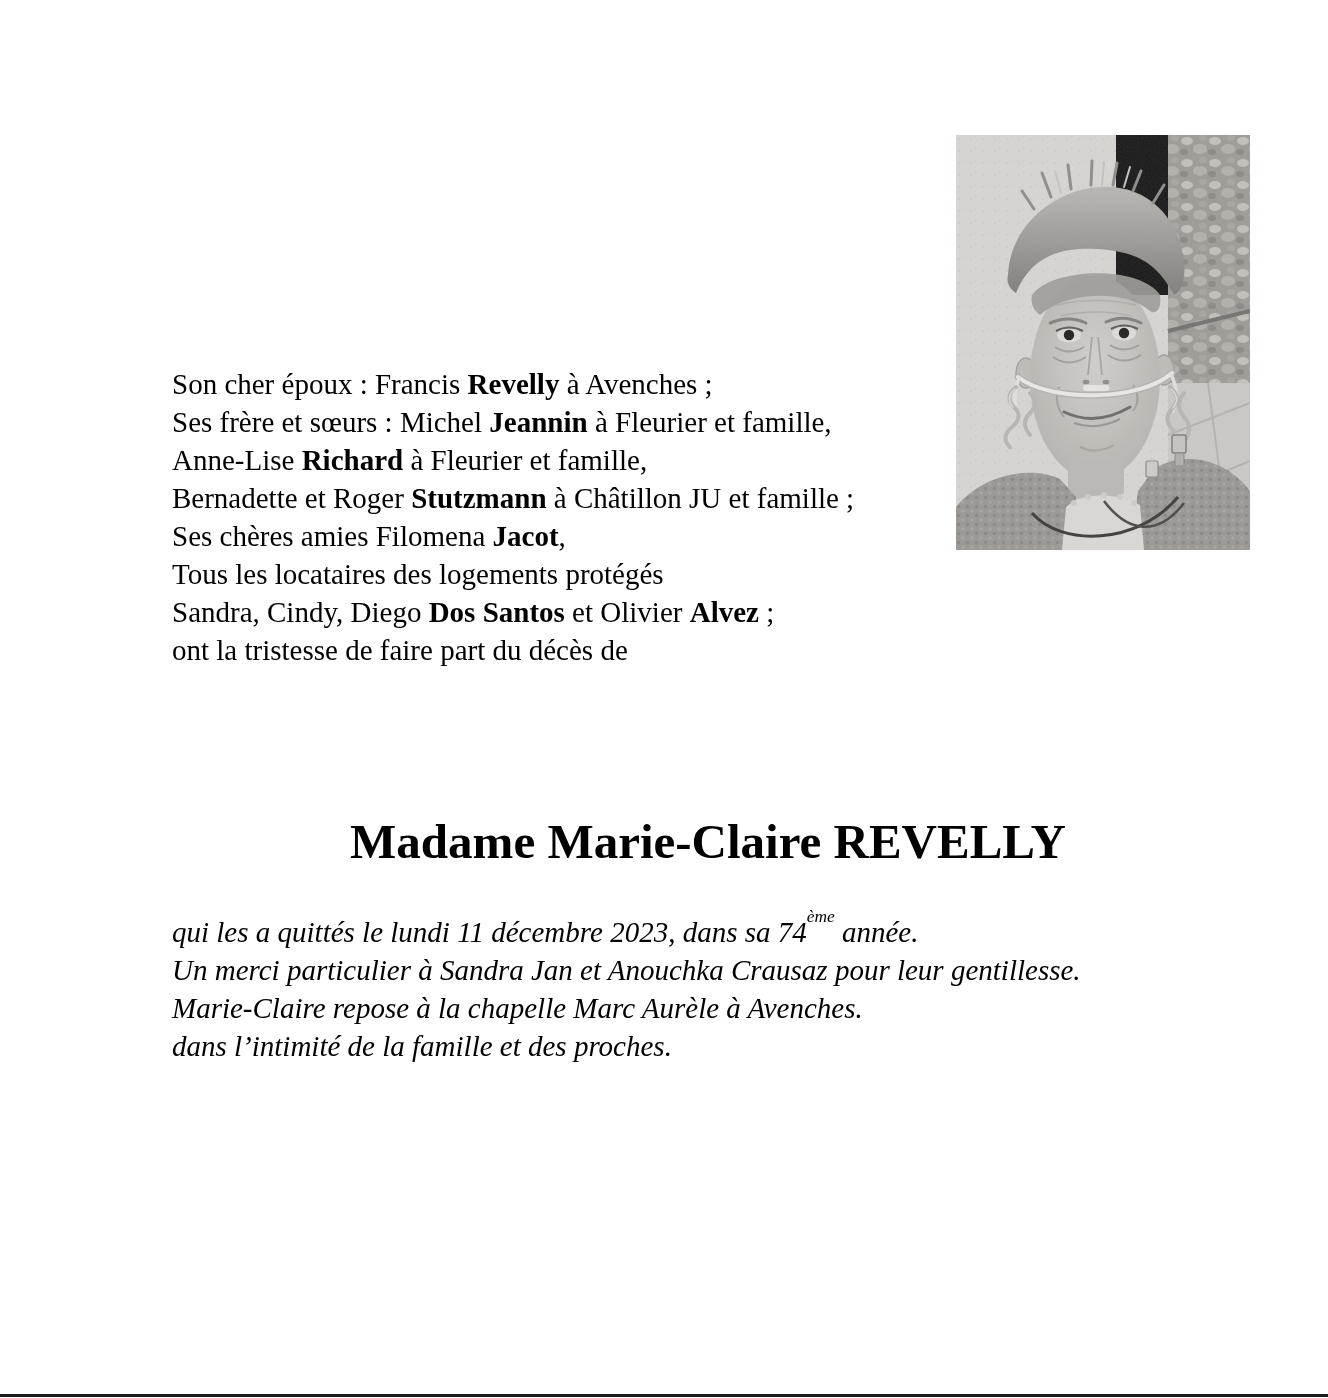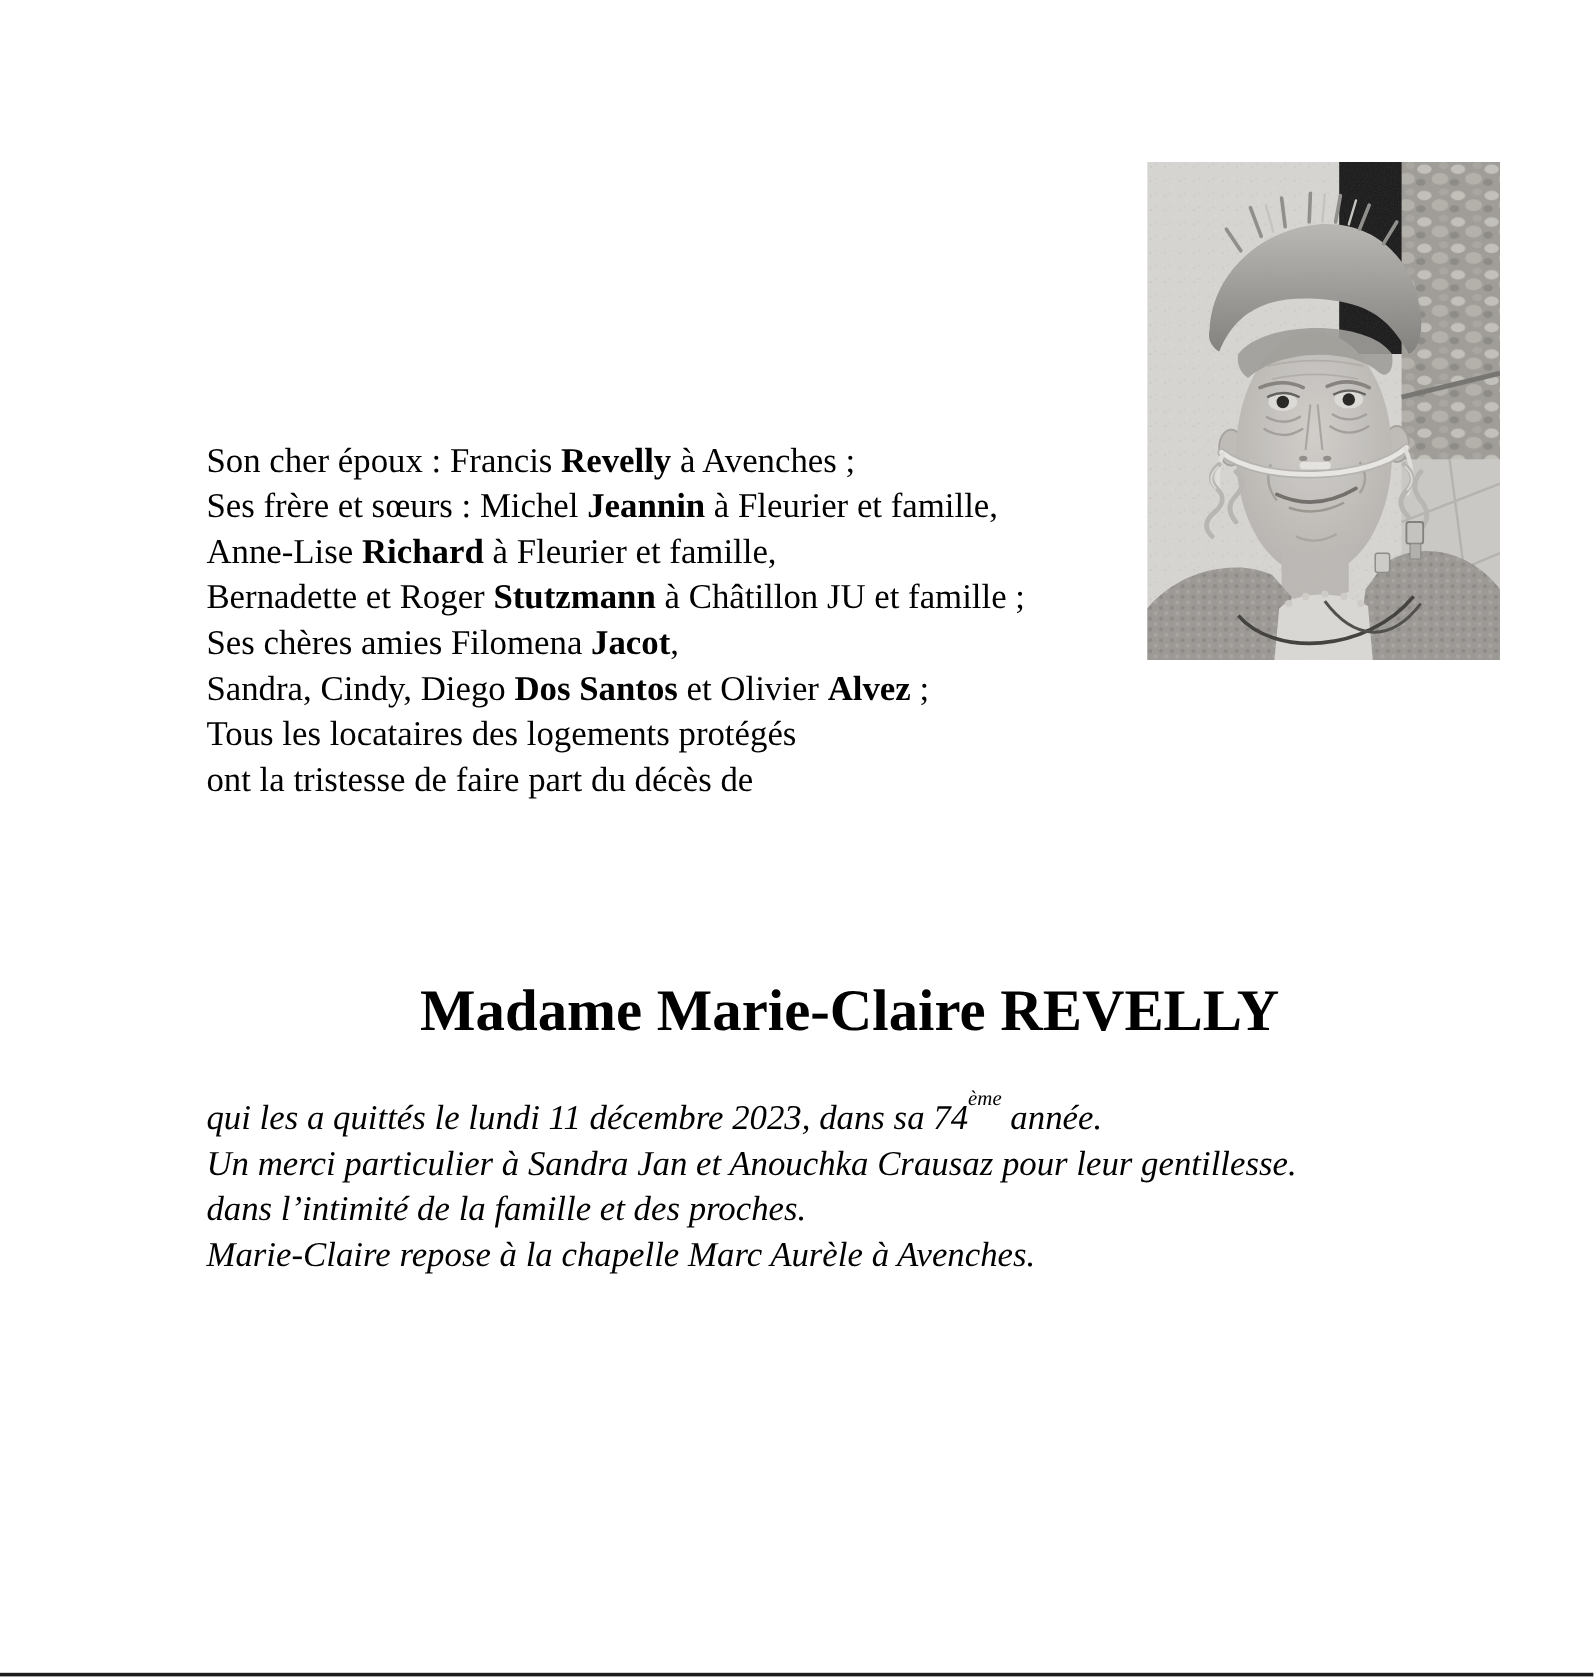--- a/index.html
+++ b/index.html
@@ -182,28 +182,28 @@
       <rect x="0" y="0" width="294" height="415" filter="url(#grain)"></rect>
     </svg>
   </figure>
 
   <div class="intro">
     <p><span>Son cher époux : Francis </span><b>Revelly</b><span> à Avenches ;</span></p>
     <p><span>Ses frère et sœurs : Michel </span><b>Jeannin</b><span> à Fleurier et famille,</span></p>
     <p><span>Anne-Lise </span><b>Richard</b><span> à Fleurier et famille,</span></p>
     <p><span>Bernadette et Roger </span><b>Stutzmann</b><span> à Châtillon JU et famille ;</span></p>
     <p><span>Ses chères amies Filomena </span><b>Jacot</b><span>,</span></p>
+    <p><span>Tous les locataires des logements protégés</span></p>
     <p><span>Sandra, Cindy, Diego </span><b>Dos Santos</b><span> et Olivier </span><b>Alvez</b><span> ;</span></p>
-    <p><span>Tous les locataires des logements protégés</span></p>
     <p><span>ont la tristesse de faire part du décès de</span></p>
   </div>
 
   <h1 class="main-title">Madame Marie-Claire REVELLY</h1>
 
   <div class="details">
     <p><span>qui les a quittés le lundi 11 décembre 2023, dans sa 74</span><sup>ème</sup><span> année.</span></p>
     <p><span>Un merci particulier à Sandra Jan et Anouchka Crausaz pour leur gentillesse.</span></p>
+    <p><span>Marie-Claire repose à la chapelle Marc Aurèle à Avenches.</span></p>
     <p><span>dans l’intimité de la famille et des proches.</span></p>
-    <p><span>Marie-Claire repose à la chapelle Marc Aurèle à Avenches.</span></p>
   </div>
 
   <div class="bottom-rule"></div>
 </div>
 
 </body></html>

